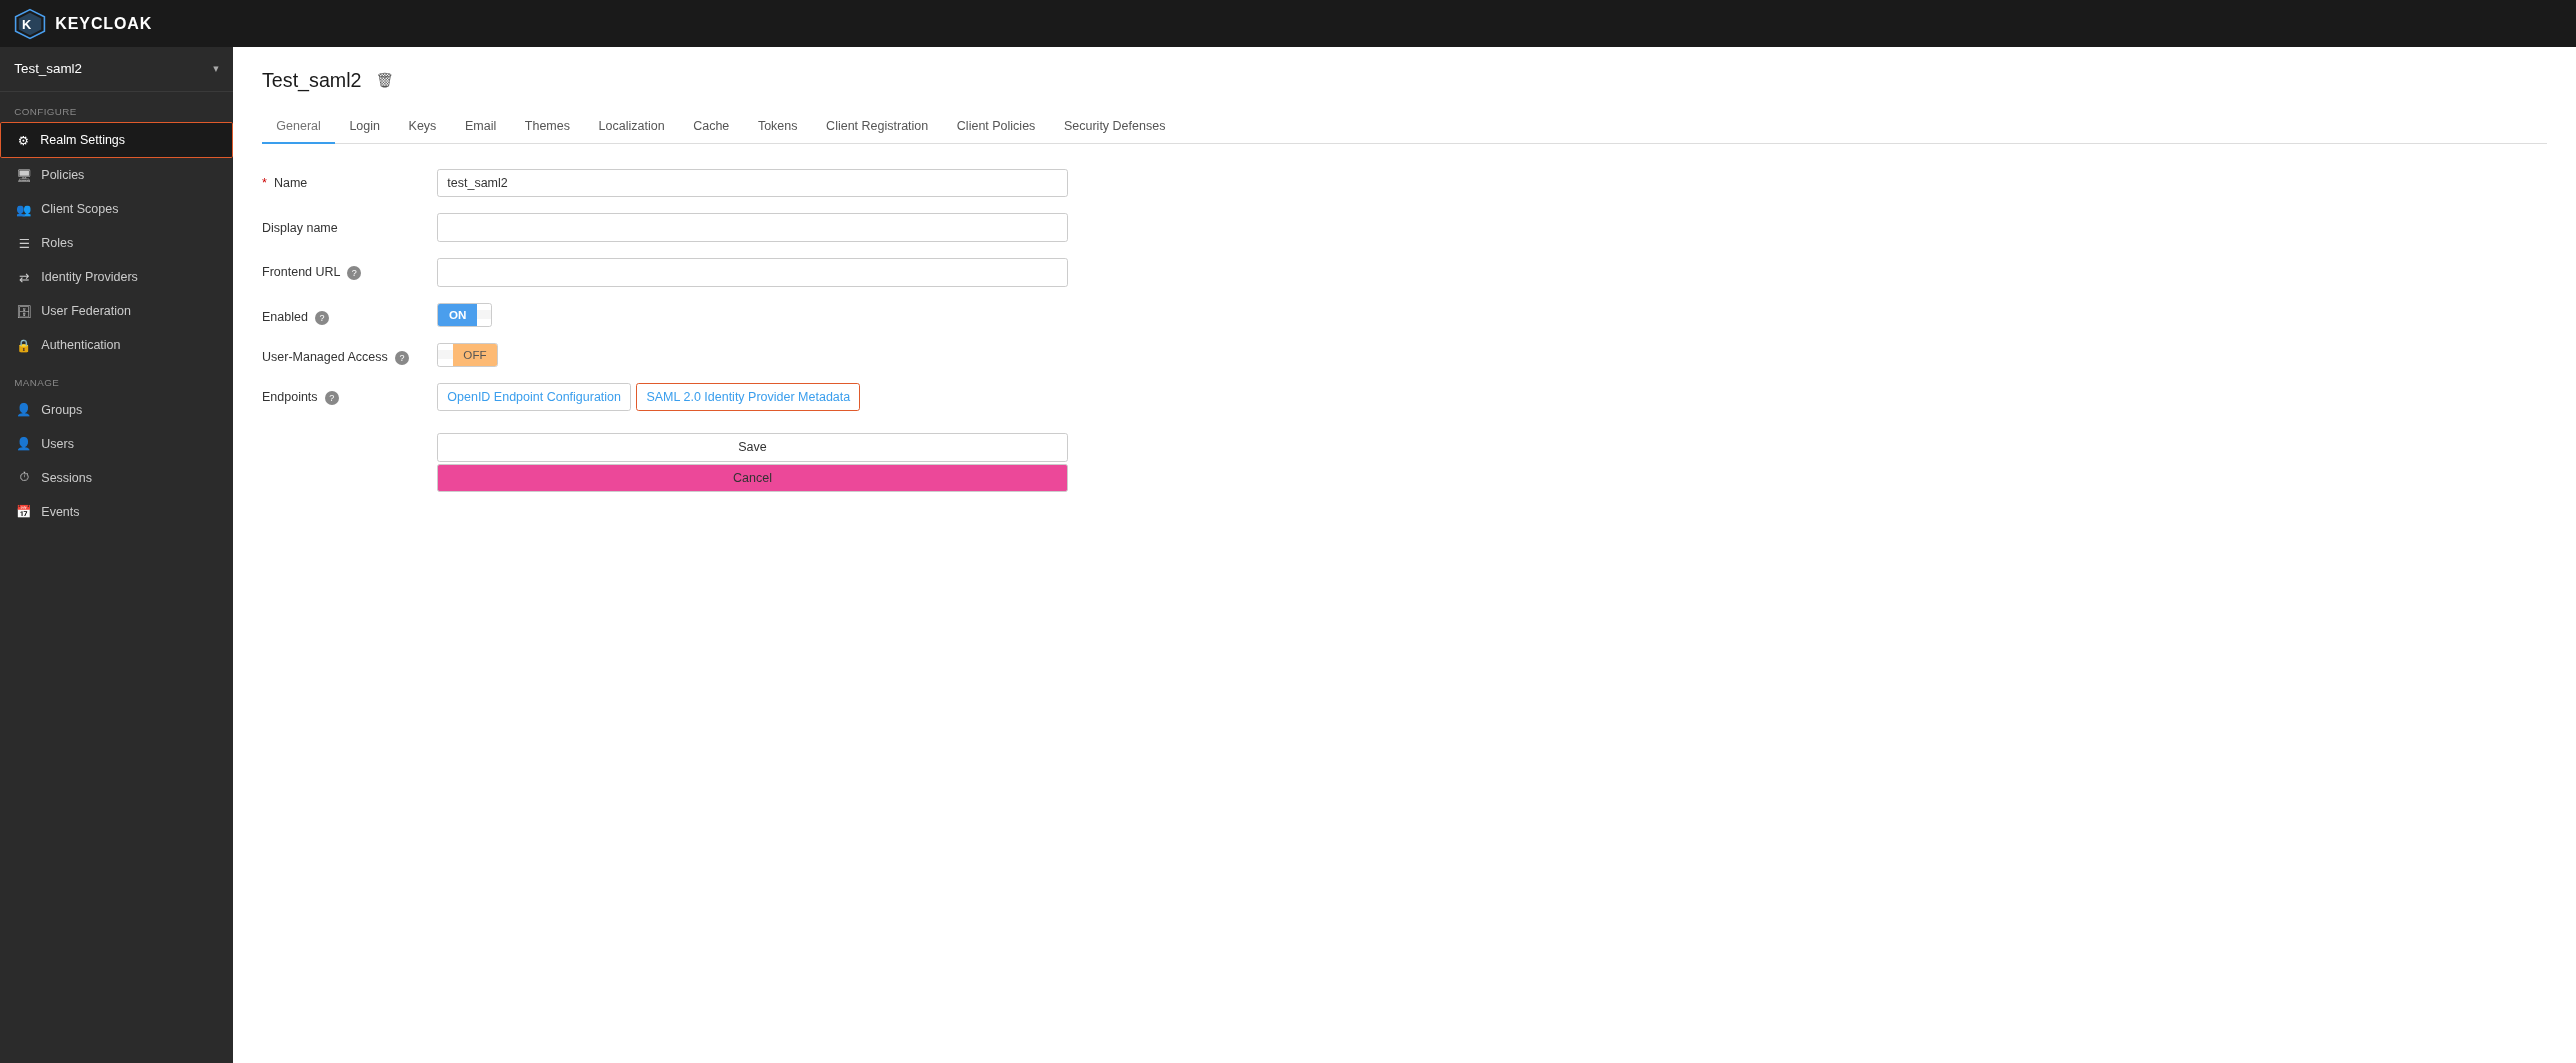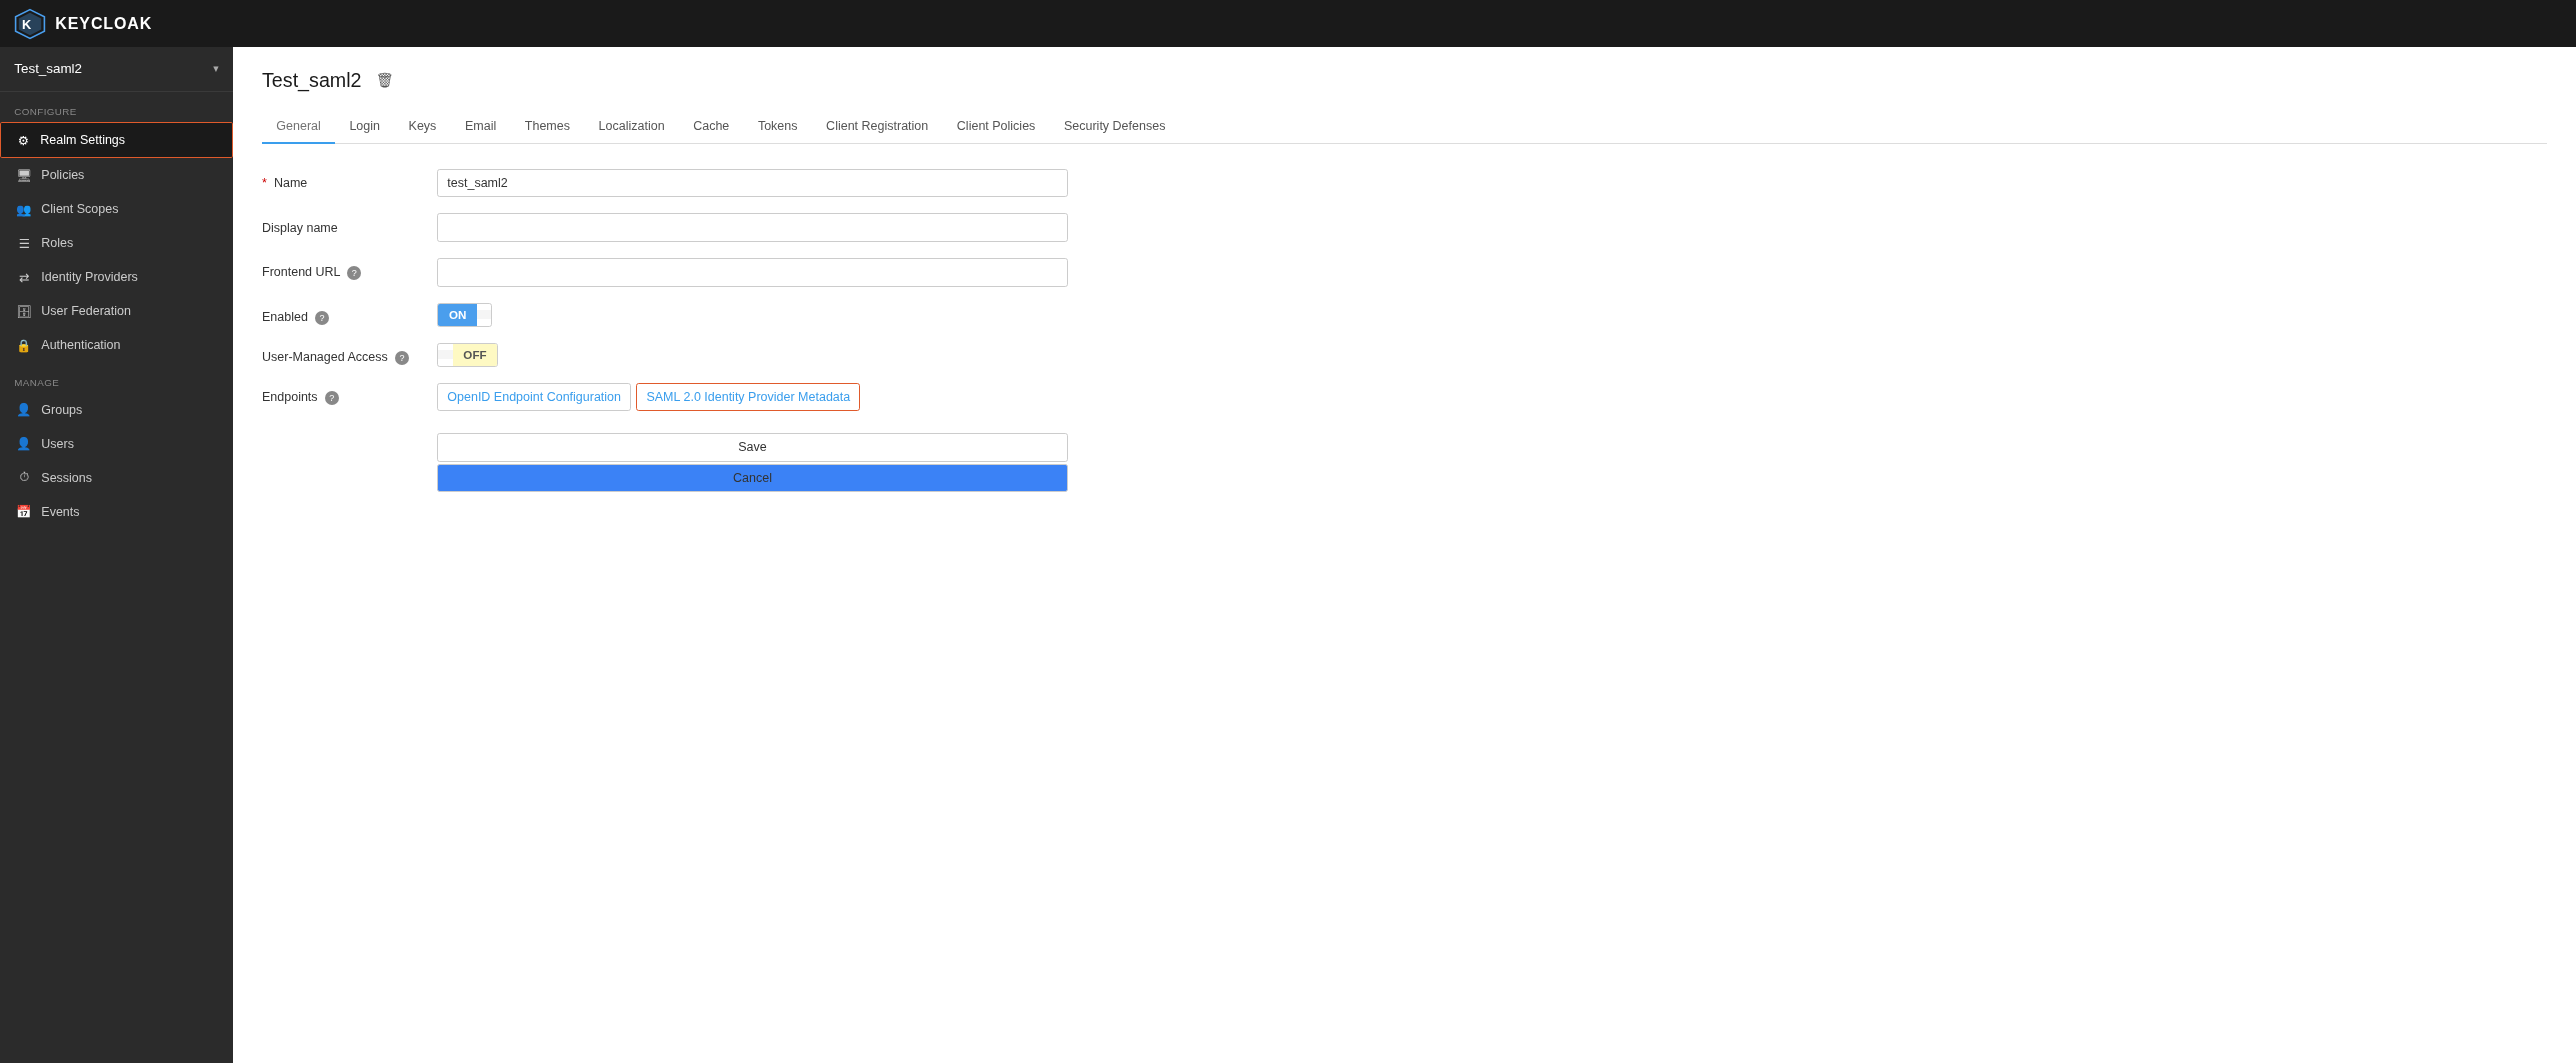--- a/index.html
+++ b/index.html
@@ -238,25 +238,25 @@
       border: 0.9px solid #ccc;
     }
     .toggle-off-label {
       background: #f5f5f5;
       color: #555;
       padding: 4.5px 7.2px;
       font-size: 11.6px;
       cursor: pointer;
     }
     .toggle-off-text {
-      background: #fef9c3;
+      background: #fdba74;
       color: #555;
       padding: 4.5px 10.7px;
       font-size: 11.6px;
-      font-weight: bold;
+      font-weight: normal;
       cursor: pointer;
     }
 
     
     .endpoints-container {
       display: flex;
       flex-direction: row;
       gap: 5.4px;
       flex: 1;
     }
@@ -287,21 +287,21 @@
     .btn-save {
       background: #fff;
       border: 0.9px solid #ccc;
       padding: 6.3px 16px;
       border-radius: 2.7px;
       cursor: pointer;
       font-size: 12.5px;
       color: #333;
     }
     .btn-cancel {
-      background: #3b82f6;
+      background: #ec4899;
       border: 0.9px solid #ccc;
       padding: 6.3px 16px;
       border-radius: 2.7px;
       cursor: pointer;
       font-size: 12.5px;
       color: #333;
     }
   </style>
 </head>
 <body>

